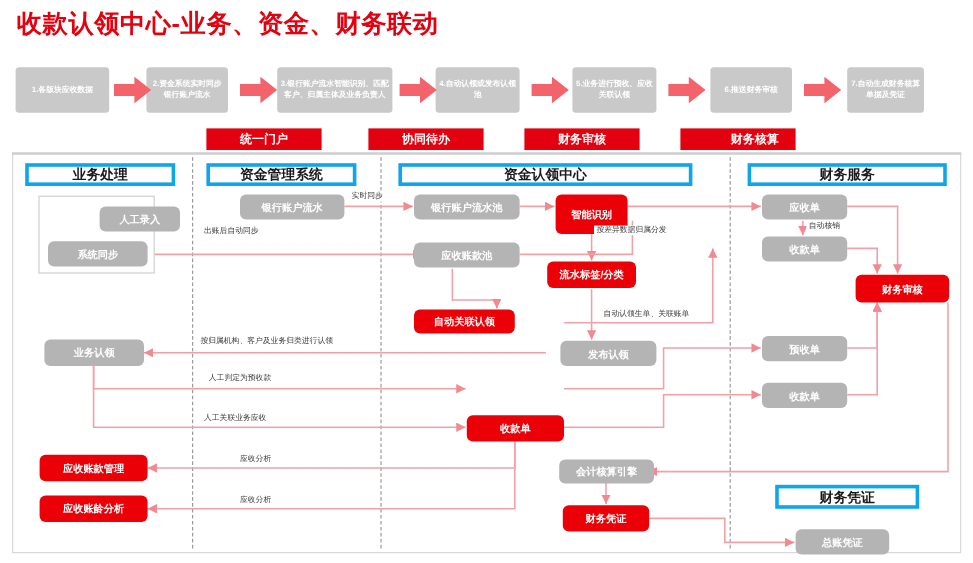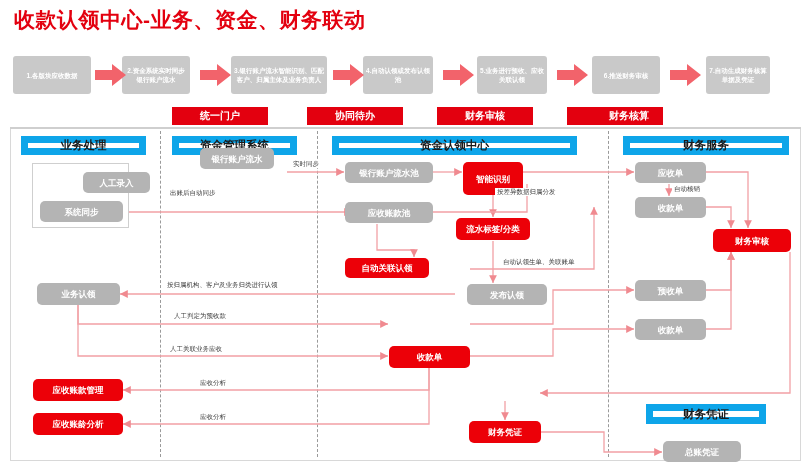--- a/index.html
+++ b/index.html
@@ -31,21 +31,21 @@
   }
 
   
   .frame{position:absolute;left:10px;top:127px;width:791px;height:334px;
          border:1px solid #d8d8d8;box-sizing:border-box;background:#fff;}
   .hrule{position:absolute;left:10px;top:127px;width:791px;height:0;border-top:2px solid #cfcfcf;}
   .vdash{position:absolute;border-left:1px dashed #9a9a9a;width:0;}
 
   
   .colhead{
-    position:absolute;border:7px solid #0ea5e9;background:#fff;
+    position:absolute;border:3px solid #0ea5e9;background:#fff;
     font-size:11.5px;font-weight:bold;color:#1a1a1a;
     display:flex;align-items:center;justify-content:center;
     box-sizing:border-box;
   }
 
   
   .node{
     position:absolute;border-radius:5px;
     display:flex;align-items:center;justify-content:center;
     font-size:8.5px;font-weight:bold;color:#fff;text-align:center;
@@ -155,29 +155,30 @@
     </g>
   </svg>
 
   <div class="groupbox" style="left:32px;top:163px;width:97px;height:65px;"></div>
   <div class="node gray" style="left:40px;top:172px;width:67px;height:21px;margin-left:43px;">人工录入</div>
   <div class="node gray" style="left:40px;top:201px;width:83px;height:21px;">系统同步</div>
   <div class="node gray" style="left:37px;top:283px;width:83px;height:22px;">业务认领</div>
   <div class="node red" style="left:33px;top:379px;width:90px;height:22px;">应收账款管理</div>
   <div class="node red" style="left:33px;top:413px;width:90px;height:22px;">应收账龄分析</div>
 
-  <div class="node gray" style="left:200px;top:148px;width:74px;height:21px;">银行账户流水</div>
+  <div class="node gray" style="left:200px;top:162px;width:87px;height:21px;">银行账户流水</div>
 
   <div class="node gray" style="left:345px;top:162px;width:88px;height:21px;">银行账户流水池</div>
   <div class="node gray" style="left:345px;top:202px;width:88px;height:21px;">应收账款池</div>
   <div class="node red" style="left:463px;top:162px;width:60px;height:33px;">智能识别</div>
   <div class="node red" style="left:456px;top:218px;width:74px;height:22px;">流水标签/分类</div>
   <div class="node red" style="left:345px;top:258px;width:84px;height:20px;">自动关联认领</div>
   <div class="node gray" style="left:467px;top:284px;width:80px;height:21px;">发布认领</div>
   <div class="node red" style="left:389px;top:346px;width:81px;height:22px;">收款单</div>
+  <div class="node gray" style="left:466px;top:383px;width:79px;height:20px;">会计核算引擎</div>
   <div class="node red" style="left:469px;top:421px;width:72px;height:22px;">财务凭证</div>
 
   <div class="node gray" style="left:635px;top:162px;width:71px;height:21px;">应收单</div>
   <div class="node gray" style="left:635px;top:197px;width:71px;height:21px;">收款单</div>
   <div class="node red" style="left:713px;top:229px;width:78px;height:23px;">财务审核</div>
   <div class="node gray" style="left:635px;top:280px;width:71px;height:21px;">预收单</div>
   <div class="node gray" style="left:635px;top:319px;width:71px;height:21px;">收款单</div>
   <div class="colhead" style="left:646px;top:404px;width:120px;height:20px;">财务凭证</div>
   <div class="node gray" style="left:663px;top:441px;width:78px;height:21px;">总账凭证</div>
 

